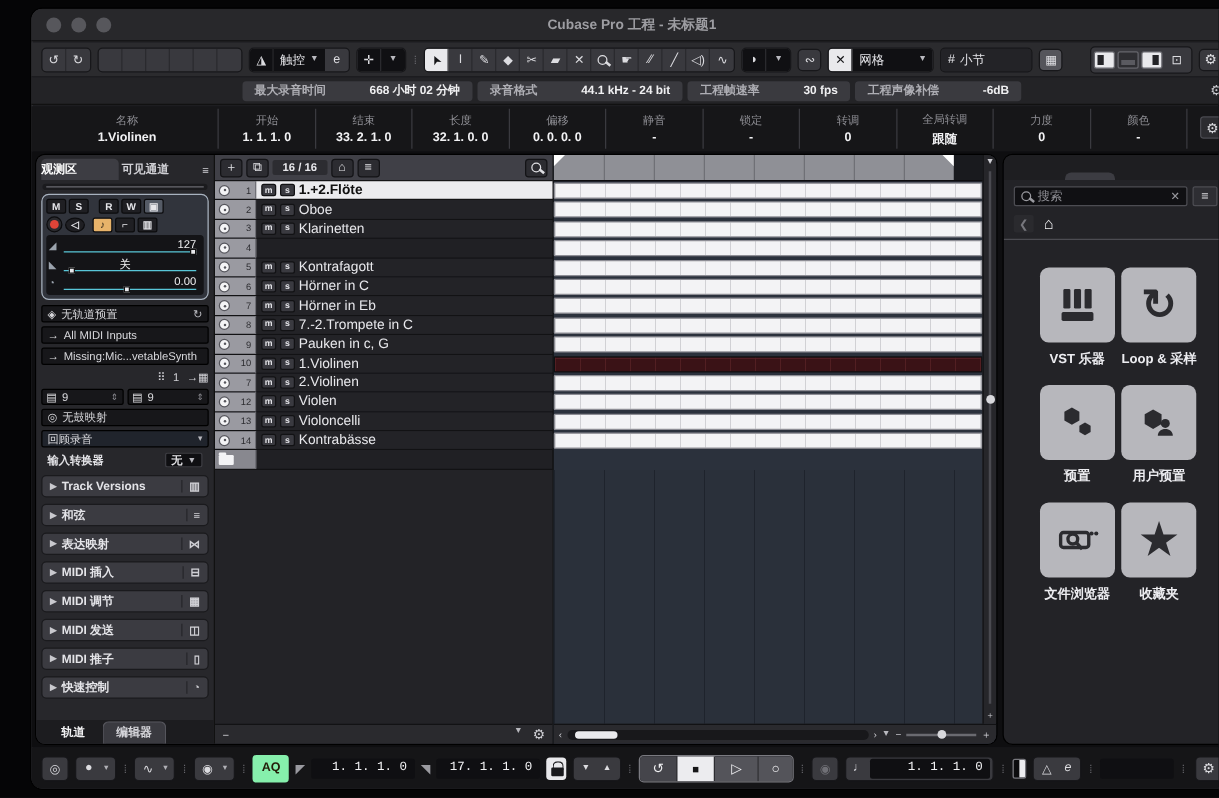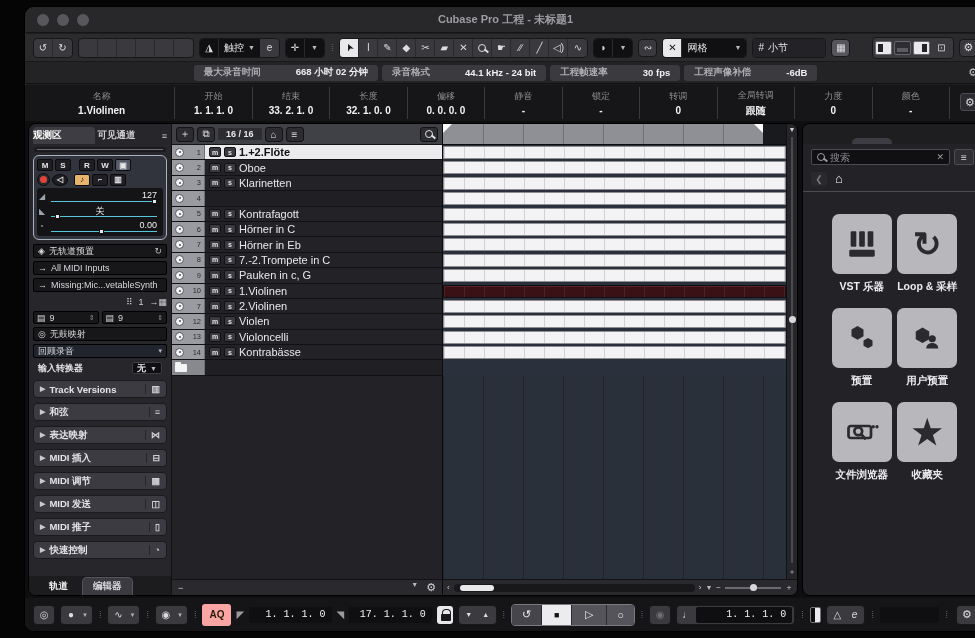--- a/index.html
+++ b/index.html
@@ -174,21 +174,21 @@
   .tile .tlab { color:#ececf0; font-size:10.5px; font-weight:bold; white-space:nowrap; }
   .tile .glyph { font-size:34px; font-weight:bold; line-height:1; }
   .rz-scroll { position:absolute; right:3px; top:130px; width:3px; height:300px; background:#77777d; border-radius:2px; }
 
   
   .transport { position:absolute; left:0; bottom:0; right:0; height:33px; background:#151517; display:flex; align-items:center; gap:5px; padding:0 8px; }
   .tr-grp { display:flex; align-items:center; gap:1px; background:#3a3a3f; border:1px solid #17171a; border-radius:4px; padding:1px 2px; height:20px; }
   .tr-btn { min-width:16px; height:16px; display:flex; align-items:center; justify-content:center; color:#dcdce0; font-size:10px; padding:0 2px; }
   .tr-btn.small-caret { font-size:6px; color:#b0b0b6; min-width:8px; }
   .tr-display { background:#0f0f12; border-radius:2px; height:16px; display:flex; align-items:center; justify-content:flex-end; padding:0 6px; color:#f2f2f4; font-size:10px; font-family:"Liberation Mono", monospace; }
-  .aq { background:#fca5a5; color:#241b07; font-weight:bold; font-size:10px; border-radius:3px; padding:2px 7px; height:22px; display:flex; align-items:center; }
+  .aq { background:#86efac; color:#241b07; font-weight:bold; font-size:10px; border-radius:3px; padding:2px 7px; height:22px; display:flex; align-items:center; }
   .marker { color:#9a9aa0; font-size:10px; }
   .lockbtn { width:18px; height:18px; background:#e9e9ec; border-radius:3px; position:relative; }
   .lockbtn::before { content:""; position:absolute; left:5.5px; top:3px; width:7px; height:6px; border:1.5px solid #19191c; border-bottom:none; border-radius:4px 4px 0 0; }
   .lockbtn::after { content:""; position:absolute; left:4px; top:8px; width:10px; height:7px; background:#19191c; border-radius:1px; }
   .cluster { display:flex; border:1px solid #7a7a80; border-radius:4px; overflow:hidden; height:22px; }
   .cluster .cb { width:30px; display:flex; align-items:center; justify-content:center; font-size:11px; color:#f0f0f2; background:#54545a; border-right:1px solid #2c2c30; }
   .cluster .cb.cycle { background:#45454b; width:34px; }
   .cluster .cb.stop { background:#ececef; color:#151517; width:34px; font-size:9px; }
   .cluster .cb.play { width:40px; }
   .cluster .cb.rec { border-right:none; }

